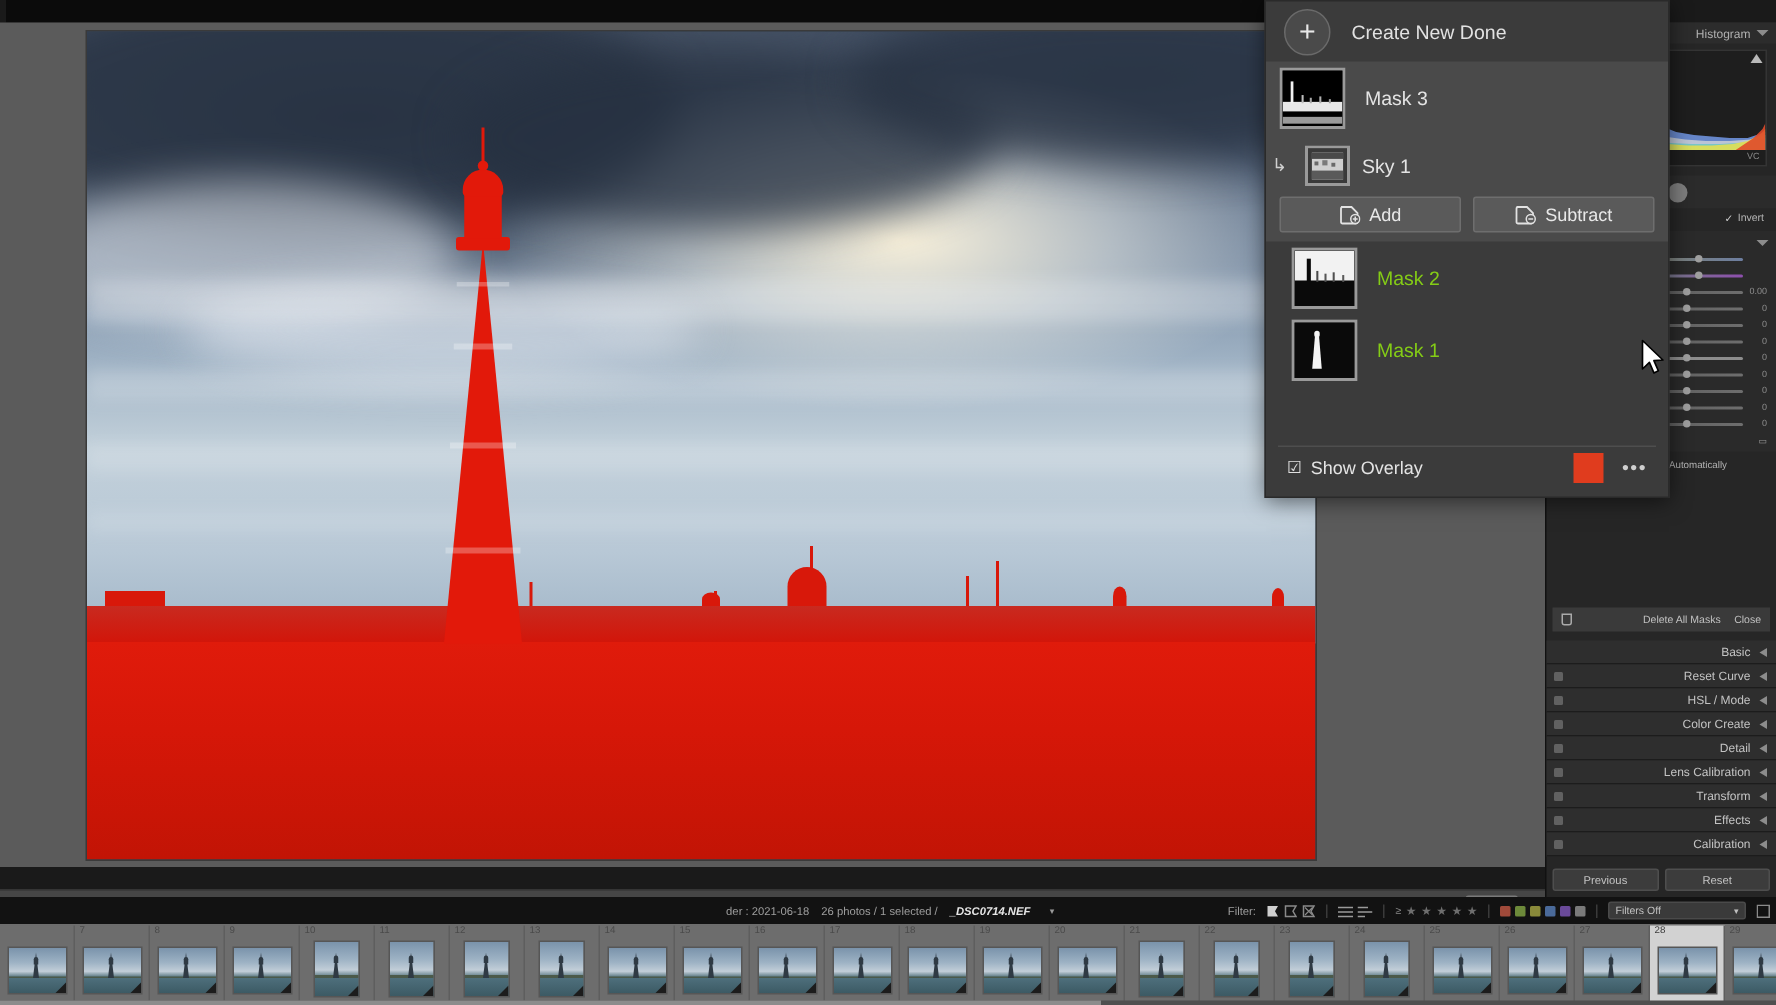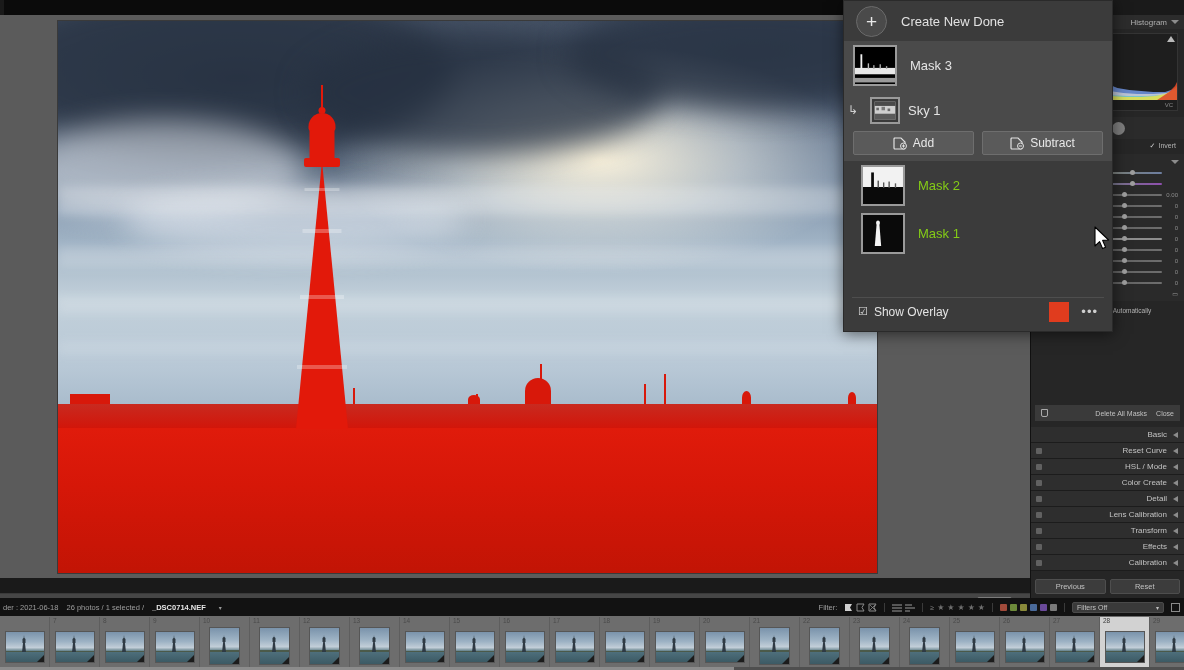--- a/index.html
+++ b/index.html
@@ -267,24 +267,24 @@
   .ov-swatch { width: 20px; height: 20px; background: #e03c1e; margin-right: 12px; }
   .ov-dots { font-size: 13px; color: #cfcfcf; letter-spacing: 1px; }
 
   
   .cursor { position: absolute; left: 1093px; top: 226px; width: 18px; height: 26px; }
 
   
   .fs-infobar {
     position: absolute; left: 0; top: 598px; width: 1184px; height: 18px;
     background: #121212; display: flex; align-items: center;
-    font-size: 7.5px; color: #9e9e9e;
+    font-size: 7.5px; color: #9e9e9e; justify-content: center;
   }
   .fs-left { display: flex; align-items: center; gap: 8px; padding-left: 3px; }
-  .fs-file { color: #e6e6e6; font-weight: bold; }
+  .fs-file { color: #e6e6e6; font-style: italic; font-weight: bold; }
   .fs-right {
     position: absolute; right: 4px; display: flex; align-items: center; gap: 7px;
   }
   .flagset, .starset, .colorset { display: flex; align-items: center; gap: 3px; }
   .star { color: #6e6e6e; font-size: 8px; }
   .cchip { width: 7px; height: 7px; border-radius: 1px; }
   .filters-off {
     display: flex; align-items: center; gap: 4px;
     background: #3a3a3a; border: 1px solid #4a4a4a; border-radius: 2px;
     padding: 1px 4px; color: #c0c0c0; font-size: 7px; width: 92px;

